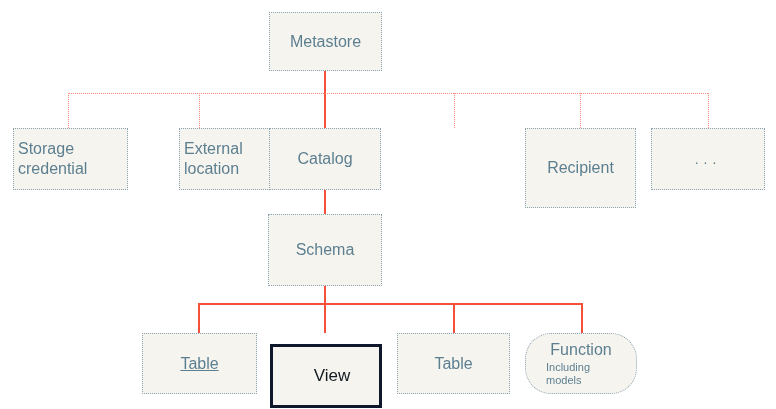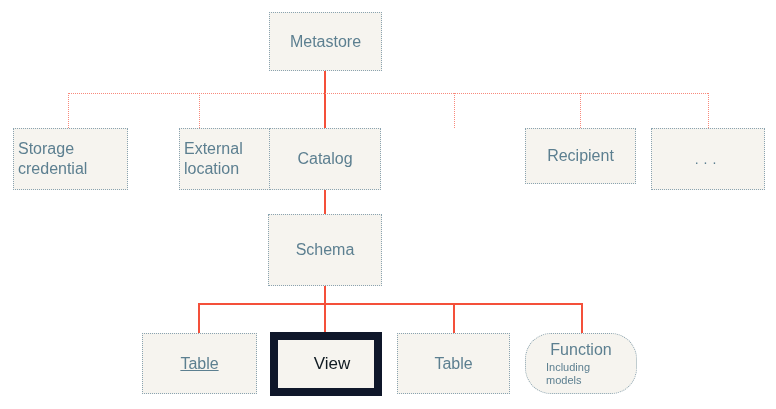--- a/index.html
+++ b/index.html
@@ -11,27 +11,27 @@
     position:absolute;box-sizing:border-box;
     background:#f6f4ef;border:1px dotted #8aa3b0;color:#5c7f90;
     display:flex;flex-direction:column;align-items:center;justify-content:center;
     font-size:16px;line-height:20px;padding:2px 4px;
   }
   .node-metastore{left:269px;top:12px;width:113px;height:59px;}
   .node-storage-credential{left:13px;top:128px;width:115px;height:62px;}
   .node-external-location{left:143px;top:128px;width:113px;height:62px;margin-left:36px;}
   .node-catalog{left:269px;top:128px;width:112px;height:62px;}
   .node-share{left:398px;top:128px;width:112px;height:62px;}
-  .node-recipient{left:525px;top:128px;width:111px;height:56px;}
+  .node-recipient{left:525px;top:128px;width:111px;height:80px;}
   .node-more{left:651px;top:128px;width:114px;height:62px;letter-spacing:5px;font-size:14px;}
   .node-schema{left:268px;top:214px;width:114px;height:72px;}
   .node-table{left:142px;top:333px;width:115px;height:61px;text-decoration:underline;}
   .node-view{
-    left:270px;top:332px;width:112px;height:64px;
-    border:8px solid #0f172a;color:#101b22;font-size:17px;padding-left:16px;
+    left:270px;top:344px;width:112px;height:64px;
+    border:3px solid #0f172a;color:#101b22;font-size:17px;padding-left:16px;
   }
   .node-volume{left:397px;top:333px;width:113px;height:61px;}
   .node-function{left:525px;top:333px;width:112px;height:61px;border-radius:26px;}
   .sublabel{font-size:11px;line-height:13px;margin-top:1px;max-width:70px;}
   .line{position:absolute;}
   .v-solid{width:0;border-left:2px solid #f4503a;}
   .h-solid{height:0;border-top:2px solid #f4503a;}
   .v-dot{width:0;border-left:1px dotted #f8897b;}
   .h-dot{height:0;border-top:1px dotted #f8897b;}
   .l-meta-down{left:324px;top:71px;height:57px;}

